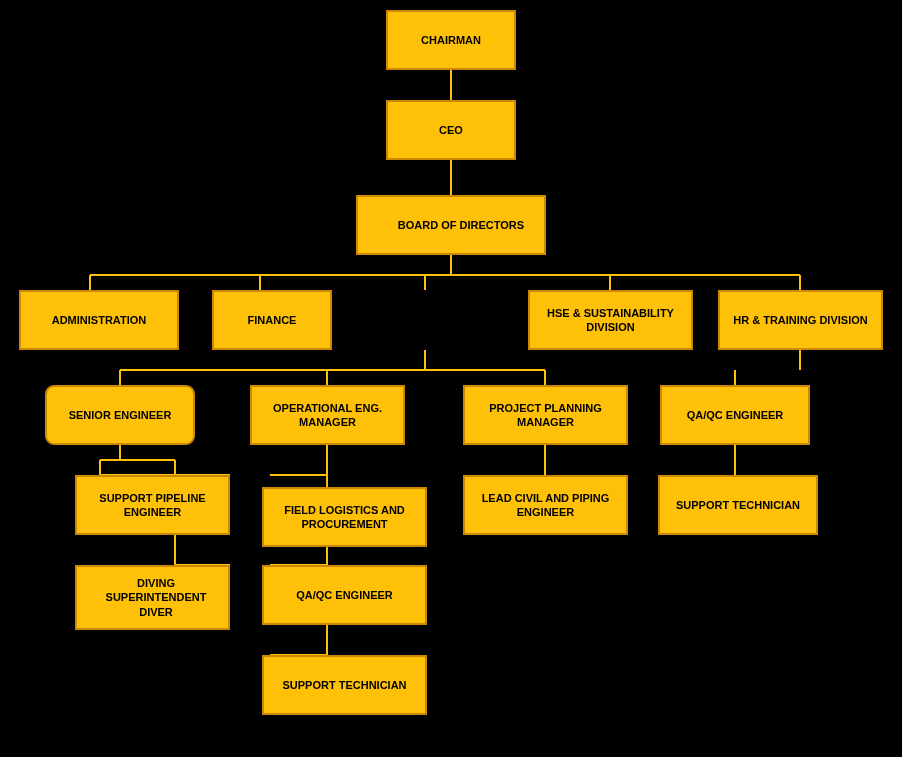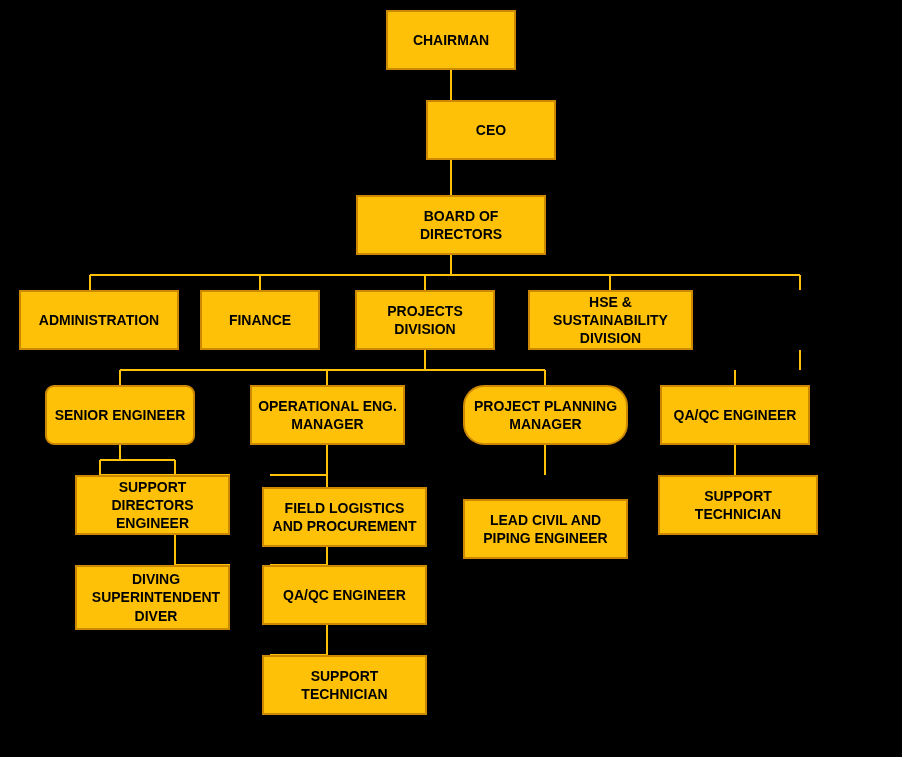--- a/index.html
+++ b/index.html
@@ -19,21 +19,21 @@
       padding: 10px 0;
     }
     .node {
       position: absolute;
       background: #FFC107;
       border: 2px solid #CC8800;
       display: flex;
       align-items: center;
       justify-content: center;
       text-align: center;
-      font-size: 14px;
+      font-size: 11px;
       font-weight: bold;
       line-height: 1.3;
       padding: 4px;
     }
     svg.connectors {
       position: absolute;
       top: 0; left: 0;
       width: 902px;
       height: 757px;
       pointer-events: none;
@@ -97,46 +97,46 @@
 
     <line x1="327" y1="445" x2="327" y2="625"></line>
 
     <line x1="545" y1="445" x2="545" y2="475"></line>
 
     <line x1="735" y1="445" x2="735" y2="475"></line>
   </svg>
 
   <div class="node" style="left:386px;top:10px;width:130px;height:60px;">CHAIRMAN</div>
 
-  <div class="node" style="left:386px;top:100px;width:130px;height:60px;margin-left:40px;">CEO</div>
+  <div class="node" style="left:386px;top:100px;width:130px;height:60px;">CEO</div>
 
   <div class="node" style="left:356px;top:195px;width:190px;height:60px;padding-left:24px;">BOARD OF DIRECTORS</div>
 
   <div class="node" style="left:10px;top:290px;width:160px;height:60px;margin-left:9px;">ADMINISTRATION</div>
 
-  <div class="node" style="left:200px;top:290px;width:120px;height:60px;">FINANCE</div>
+  <div class="node" style="left:212px;top:290px;width:120px;height:60px;">FINANCE</div>
 
-  <div class="node" style="left:355px;top:290px;width:140px;height:60px;">PROJECTS DIVISION</div>
 
   <div class="node" style="left:528px;top:290px;width:165px;height:60px;">HSE &amp; SUSTAINABILITY DIVISION</div>
 
+  <div class="node" style="left:718px;top:290px;width:165px;height:60px;">HR &amp; TRAINING DIVISION</div>
 
   <div class="node" style="left:45px;top:385px;width:150px;height:60px;border-radius:9px;">SENIOR ENGINEER</div>
 
   <div class="node" style="left:250px;top:385px;width:155px;height:60px;">OPERATIONAL ENG. MANAGER</div>
 
-  <div class="node" style="left:463px;top:385px;width:165px;height:60px;border-radius:21px;">PROJECT PLANNING MANAGER</div>
+  <div class="node" style="left:463px;top:385px;width:165px;height:60px;">PROJECT PLANNING MANAGER</div>
 
   <div class="node" style="left:660px;top:385px;width:150px;height:60px;">QA/QC ENGINEER</div>
 
-  <div class="node" style="left:75px;top:475px;width:155px;height:60px;">SUPPORT DIRECTORS ENGINEER</div>
+  <div class="node" style="left:75px;top:475px;width:155px;height:60px;">SUPPORT PIPELINE ENGINEER</div>
 
   <div class="node" style="left:262px;top:475px;width:165px;height:60px;margin-top:12px;">FIELD LOGISTICS AND PROCUREMENT</div>
 
-  <div class="node" style="left:463px;top:499px;width:165px;height:60px;">LEAD CIVIL AND PIPING ENGINEER</div>
+  <div class="node" style="left:463px;top:475px;width:165px;height:60px;">LEAD CIVIL AND PIPING ENGINEER</div>
 
   <div class="node" style="left:658px;top:475px;width:160px;height:60px;">SUPPORT TECHNICIAN</div>
 
   <div class="node" style="left:75px;top:565px;width:155px;height:65px;padding-left:11px;">DIVING SUPERINTENDENT DIVER</div>
 
   <div class="node" style="left:262px;top:565px;width:165px;height:60px;">QA/QC ENGINEER</div>
 
   <div class="node" style="left:262px;top:655px;width:165px;height:60px;">SUPPORT TECHNICIAN</div>
 </div>
 

